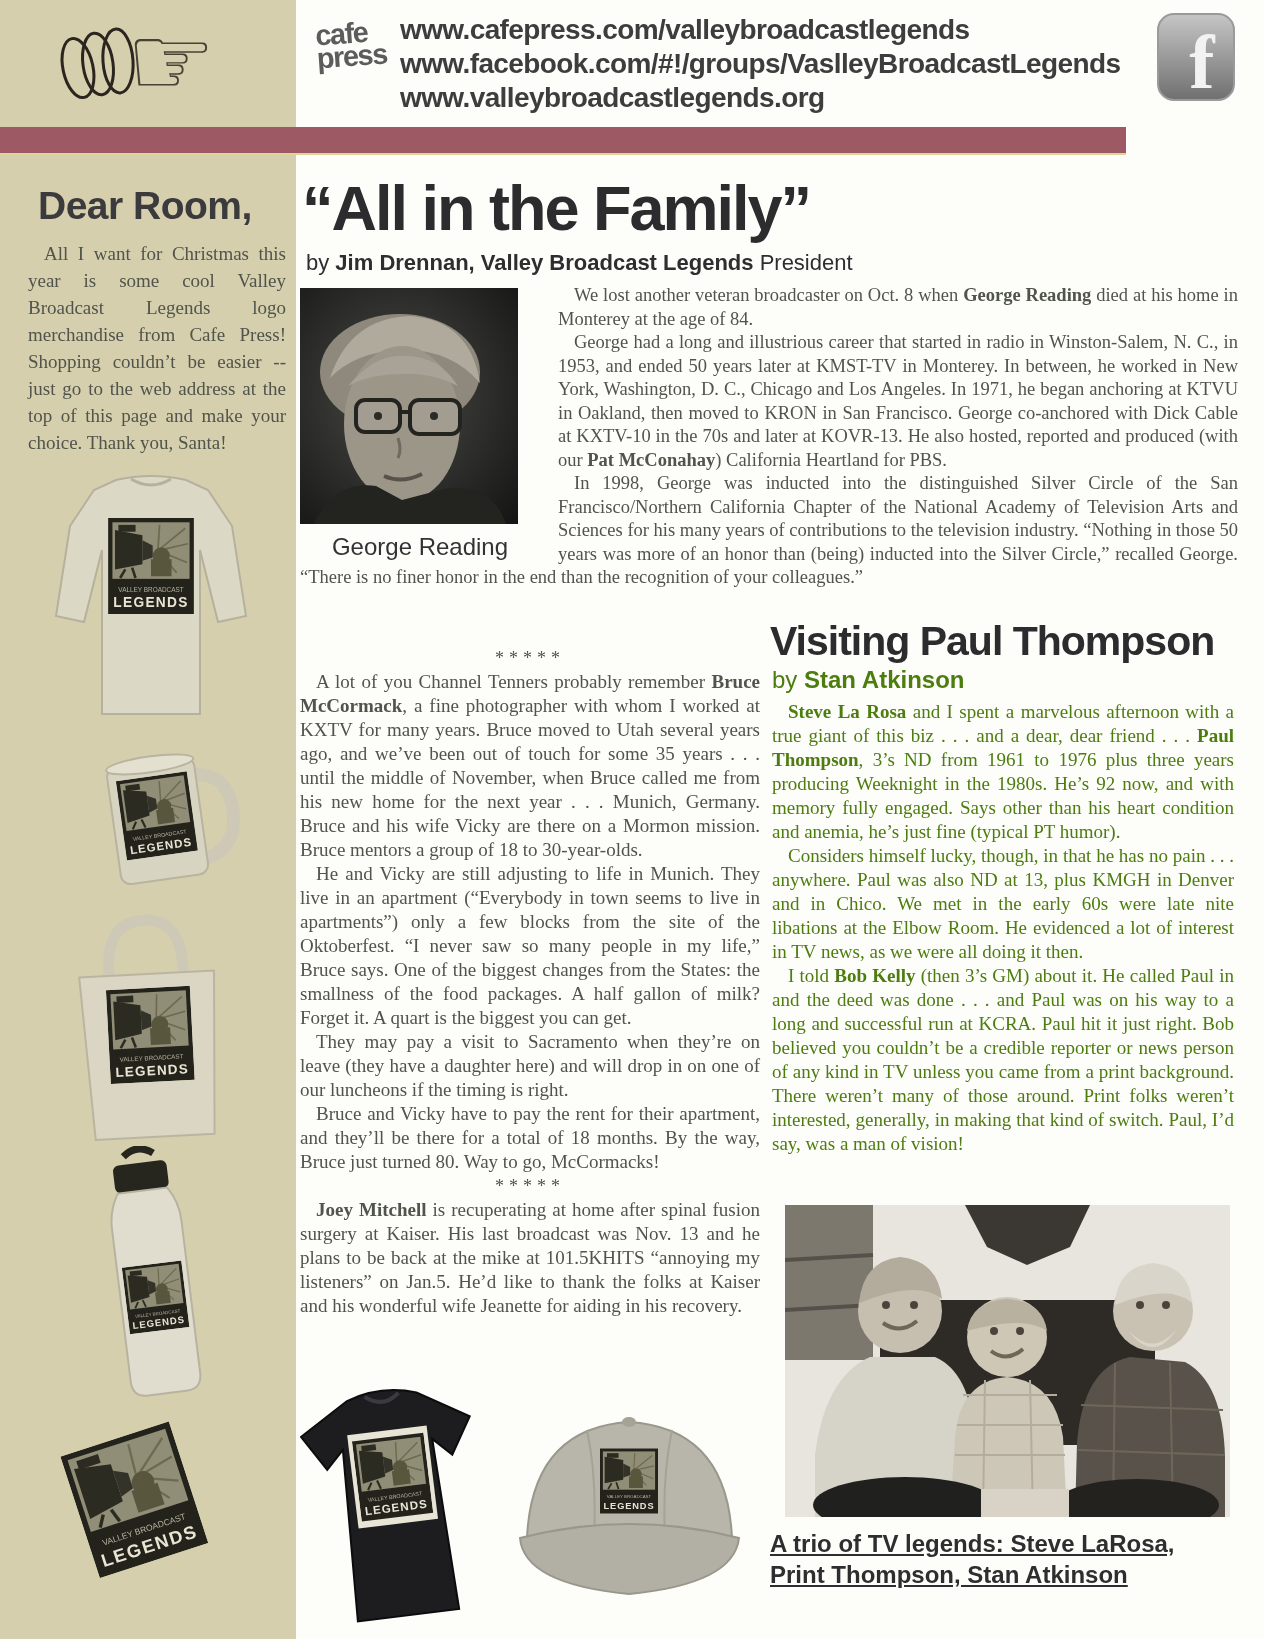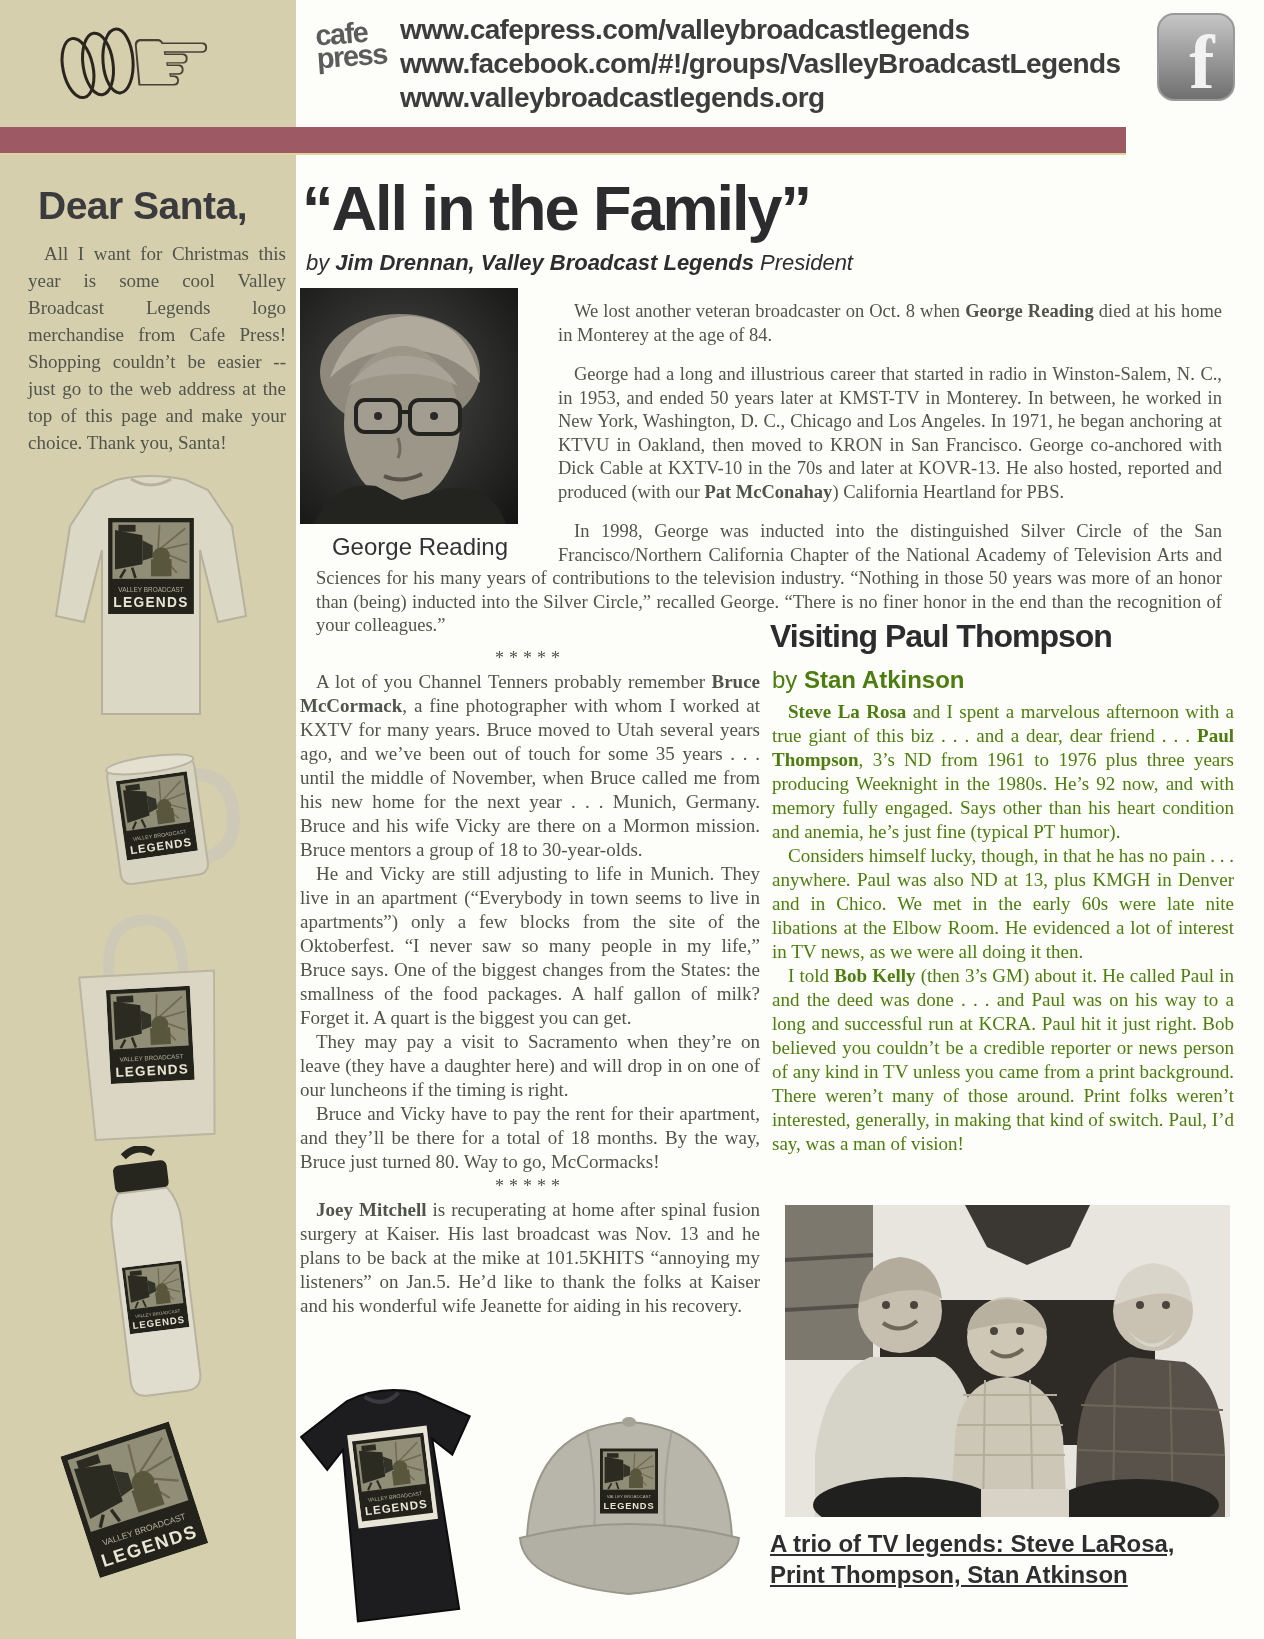--- a/index.html
+++ b/index.html
@@ -21,33 +21,33 @@
               border-bottom:2px solid #ded598;}
 
   
   .santa-heading{position:absolute;left:38px;top:184px;font-size:39px;font-weight:bold;color:#3b3b3d;letter-spacing:-0.5px;}
   .santa-body{position:absolute;left:28px;top:240px;width:258px;font-family:"Liberation Serif",serif;
               font-size:19px;line-height:27px;color:#50544a;text-align:justify;text-indent:16px;}
   .merch{position:absolute;}
 
   
   .title{position:absolute;left:302px;top:172px;font-size:63px;font-weight:bold;color:#2c2c2e;letter-spacing:-2px;white-space:nowrap;}
-  .byline{position:absolute;left:306px;top:250px;font-size:22px;color:#2e2e30;font-style:italic;}
+  .byline{position:absolute;left:306px;top:250px;font-size:22px;color:#2e2e30;}
   .article-top{position:absolute;left:300px;top:284px;width:938px;font-family:"Liberation Serif",serif;
                font-size:18.5px;line-height:23.5px;color:#50544a;text-align:justify;}
-  .article-top p{margin:16px;text-indent:16px;}
+  .article-top p{margin:0;text-indent:16px;}
   .photo-float{float:left;width:240px;margin:4px 18px 4px 0;}
   .gr-caption{text-align:center;font-size:24px;color:#333336;margin-top:4px;font-family:"Liberation Sans",sans-serif;}
 
   .col-left{position:absolute;left:300px;top:646px;width:460px;font-family:"Liberation Serif",serif;
             font-size:19px;line-height:24px;color:#50544a;text-align:justify;}
   .col-left p{margin:0;text-indent:16px;}
   .sep{text-align:center;letter-spacing:5px;text-indent:0 !important;font-size:18px;margin:3px 0 4px 0;color:#50544a;}
 
-  .col2-heading{position:absolute;left:770px;top:618px;font-size:32px;font-weight:bold;color:#2c2c2e;letter-spacing:-1px;white-space:nowrap;}
+  .col2-heading{position:absolute;left:770px;top:618px;font-size:41px;font-weight:bold;color:#2c2c2e;letter-spacing:-1px;white-space:nowrap;}
   .col2-byline{position:absolute;left:772px;top:666px;font-size:24px;color:#4d7c0f;}
   .col-right{position:absolute;left:772px;top:700px;width:462px;font-family:"Liberation Serif",serif;
              font-size:19px;line-height:24px;color:#4d7c0f;text-align:justify;}
   .col-right p{margin:0;text-indent:16px;}
 
   .trio-photo{position:absolute;left:785px;top:1205px;}
   .trio-caption{position:absolute;left:770px;top:1528px;width:470px;text-align:left;
                 font-size:24px;font-weight:bold;color:#2e2e30;line-height:31px;text-decoration:underline;}
 </style>
 </head>
@@ -114,21 +114,21 @@
 
   <div class="fb">
     <svg viewBox="0 0 80 90" width="80" height="90">
       <rect x="2" y="2" width="76" height="86" rx="16" fill="url(#fbgrad)" stroke="#9a9a9a" stroke-width="2"></rect>
       <text x="46" y="76" font-size="76" font-weight="bold" fill="#f2f2f2" text-anchor="middle" font-family="Liberation Serif, serif">f</text>
     </svg>
   </div>
 
   <div class="maroon-bar"></div>
 
-  <div class="santa-heading">Dear Santa,</div>
+  <div class="santa-heading">Dear Room,</div>
   <div class="santa-body">All I want for Christmas this year is some cool Valley Broadcast Legends logo merchandise from Cafe Press! Shopping couldn’t be easier -- just go to the web address at the top of this page and make your choice. Thank you, Santa!</div>
 
   <div class="merch" style="left:46px;top:466px;">
     <svg viewBox="0 0 210 265" width="210" height="265">
       <path d="M70,14 Q105,6 140,14 L162,24 L186,60 L200,150 L172,156 L154,84 L154,248 L56,248 L56,84 L38,156 L10,150 L24,60 L48,24 Z" fill="#dcd8c6" stroke="#b6b19c" stroke-width="2"></path>
       <path d="M85,13 Q105,25 125,13" fill="none" stroke="#b6b19c" stroke-width="3"></path>
       <use href="#vbl-logo" xlink:href="#vbl-logo" x="62" y="52" width="86" height="96"></use>
     </svg>
   </div>
 

